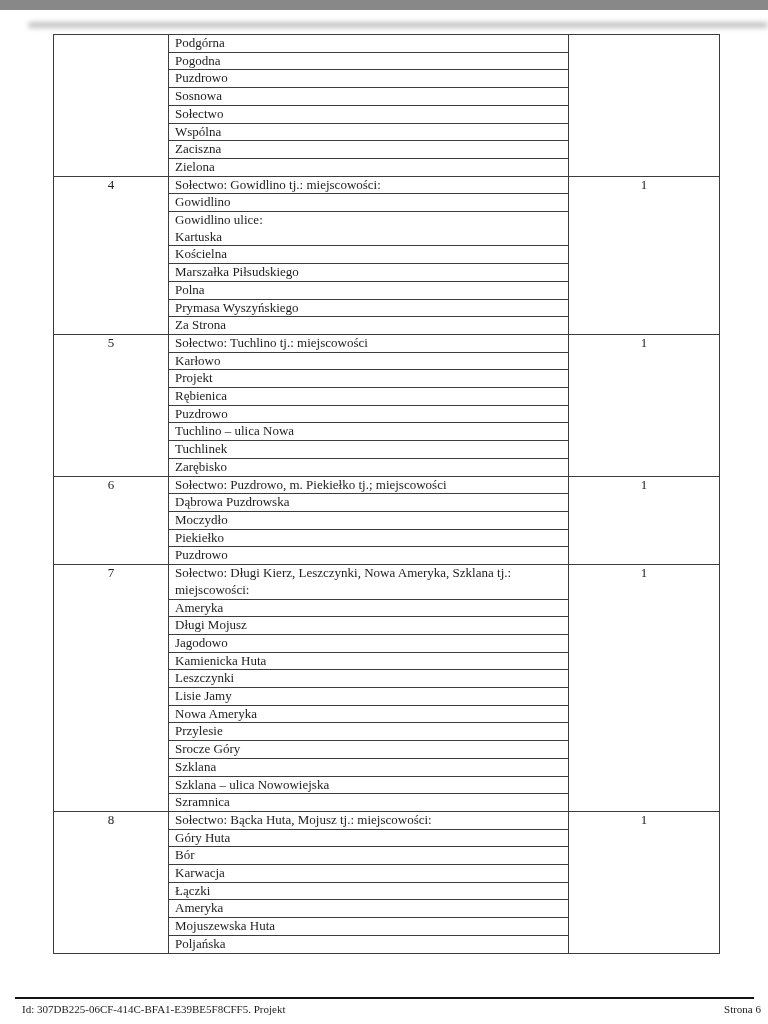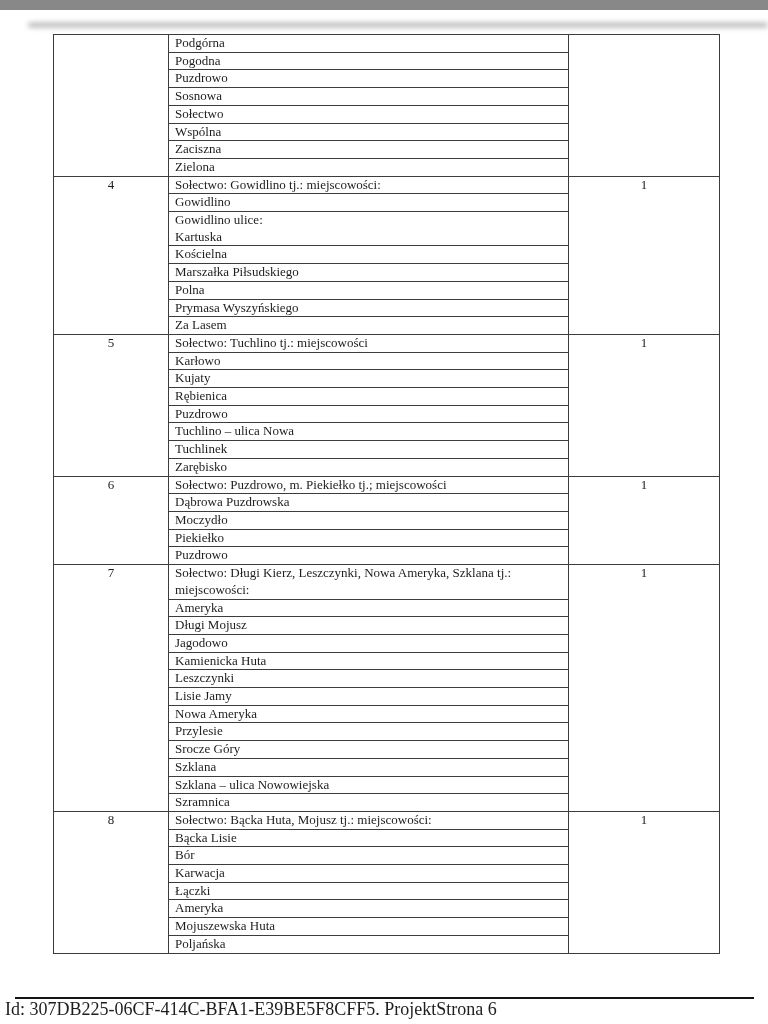--- a/index.html
+++ b/index.html
@@ -47,25 +47,26 @@
   .sections-table td.val-cell { text-align: center; }
   .footer-rule {
     position: absolute;
     left: 15px;
     top: 987px;
     width: 739px;
     border-top: 2px solid #141414;
   }
   .footer {
     position: absolute;
-    left: 5px;
+    left: 22px;
     top: 992px;
     width: 739px;
     display: flex;
-    font-size: 18px;
+    justify-content: space-between;
+    font-size: 11px;
     line-height: 15px;
   }
 </style>
 </head>
 <body>
 
 <div class="page">
 
   <div class="scan-artifact"></div>
 
@@ -120,32 +121,32 @@
         <tr>
           <td class="text-cell">Marszałka Piłsudskiego</td>
         </tr>
         <tr>
           <td class="text-cell">Polna</td>
         </tr>
         <tr>
           <td class="text-cell">Prymasa Wyszyńskiego</td>
         </tr>
         <tr>
-          <td class="text-cell">Za Lasem</td>
+          <td class="text-cell">Za Strona</td>
         </tr>
         <tr>
           <td class="num-cell" rowspan="8">5</td>
           <td class="text-cell">Sołectwo: Tuchlino tj.: miejscowości</td>
           <td class="val-cell" rowspan="8">1</td>
         </tr>
         <tr>
           <td class="text-cell">Karłowo</td>
         </tr>
         <tr>
-          <td class="text-cell">Kujaty</td>
+          <td class="text-cell">Projekt</td>
         </tr>
         <tr>
           <td class="text-cell">Rębienica</td>
         </tr>
         <tr>
           <td class="text-cell">Puzdrowo</td>
         </tr>
         <tr>
           <td class="text-cell">Tuchlino – ulica Nowa</td>
         </tr>
@@ -212,21 +213,21 @@
         </tr>
         <tr>
           <td class="text-cell">Szramnica</td>
         </tr>
         <tr>
           <td class="num-cell" rowspan="8">8</td>
           <td class="text-cell">Sołectwo: Bącka Huta, Mojusz tj.: miejscowości:</td>
           <td class="val-cell" rowspan="8">1</td>
         </tr>
         <tr>
-          <td class="text-cell">Bącka Lisie</td>
+          <td class="text-cell">Góry Huta</td>
         </tr>
         <tr>
           <td class="text-cell">Bór</td>
         </tr>
         <tr>
           <td class="text-cell">Karwacja</td>
         </tr>
         <tr>
           <td class="text-cell">Łączki</td>
         </tr>

